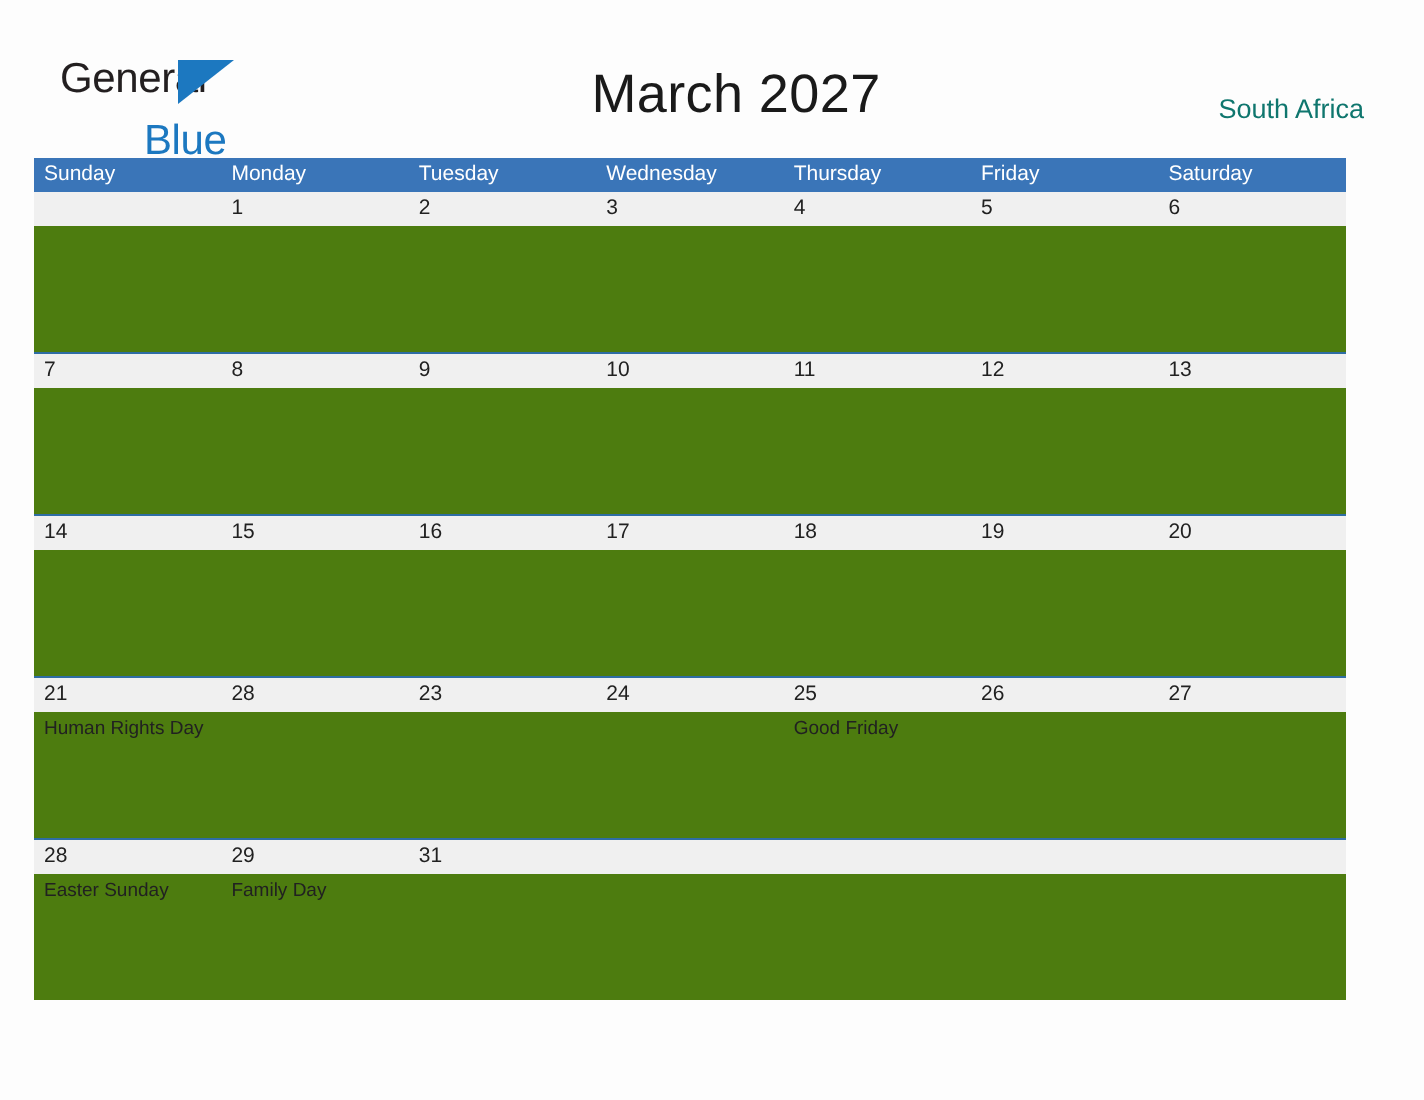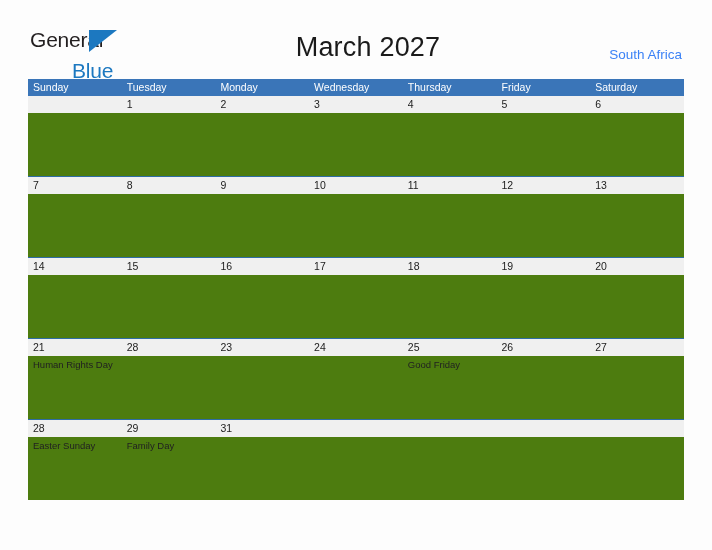--- a/index.html
+++ b/index.html
@@ -72,29 +72,29 @@
     font-family: "Liberation Sans", sans-serif;
     font-weight: normal;
     letter-spacing: 0.2px;
   }
 
   .cal-locale {
     position: absolute;
     right: 30px;
     top: 47px;
     font-size: 13.5px;
-    color: #3b82f6;
+    color: #0f766e;
     font-family: "Liberation Sans", sans-serif;
     text-align: right;
   }
 
   
   .calendar {
     position: absolute;
-    left: 28px;
+    left: 17px;
     top: 79px;
     width: 656px;
   }
 
   .weekday-row {
     display: flex;
     width: 656px;
     height: 17px;
     background: #3A75B8;
   }
@@ -176,22 +176,22 @@
   <div class="cal-title">March 2027</div>
 
   <div class="cal-locale">South Africa</div>
 
 </div>
 
 <div class="calendar">
 
   <div class="weekday-row">
     <div class="weekday-cell">Sunday</div>
+    <div class="weekday-cell">Monday</div>
     <div class="weekday-cell">Tuesday</div>
-    <div class="weekday-cell">Monday</div>
     <div class="weekday-cell">Wednesday</div>
     <div class="weekday-cell">Thursday</div>
     <div class="weekday-cell">Friday</div>
     <div class="weekday-cell">Saturday</div>
   </div>
 
   <div class="week-row first">
     <div class="day-strip">
       <div class="day-num-cell"></div>
       <div class="day-num-cell">1</div>

